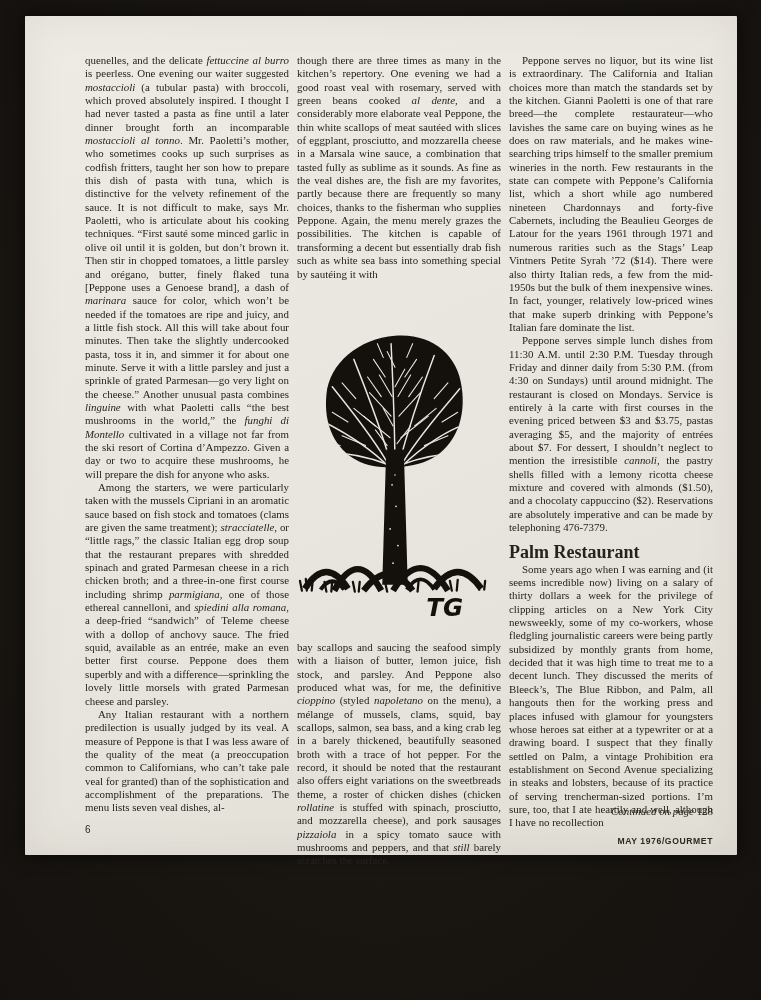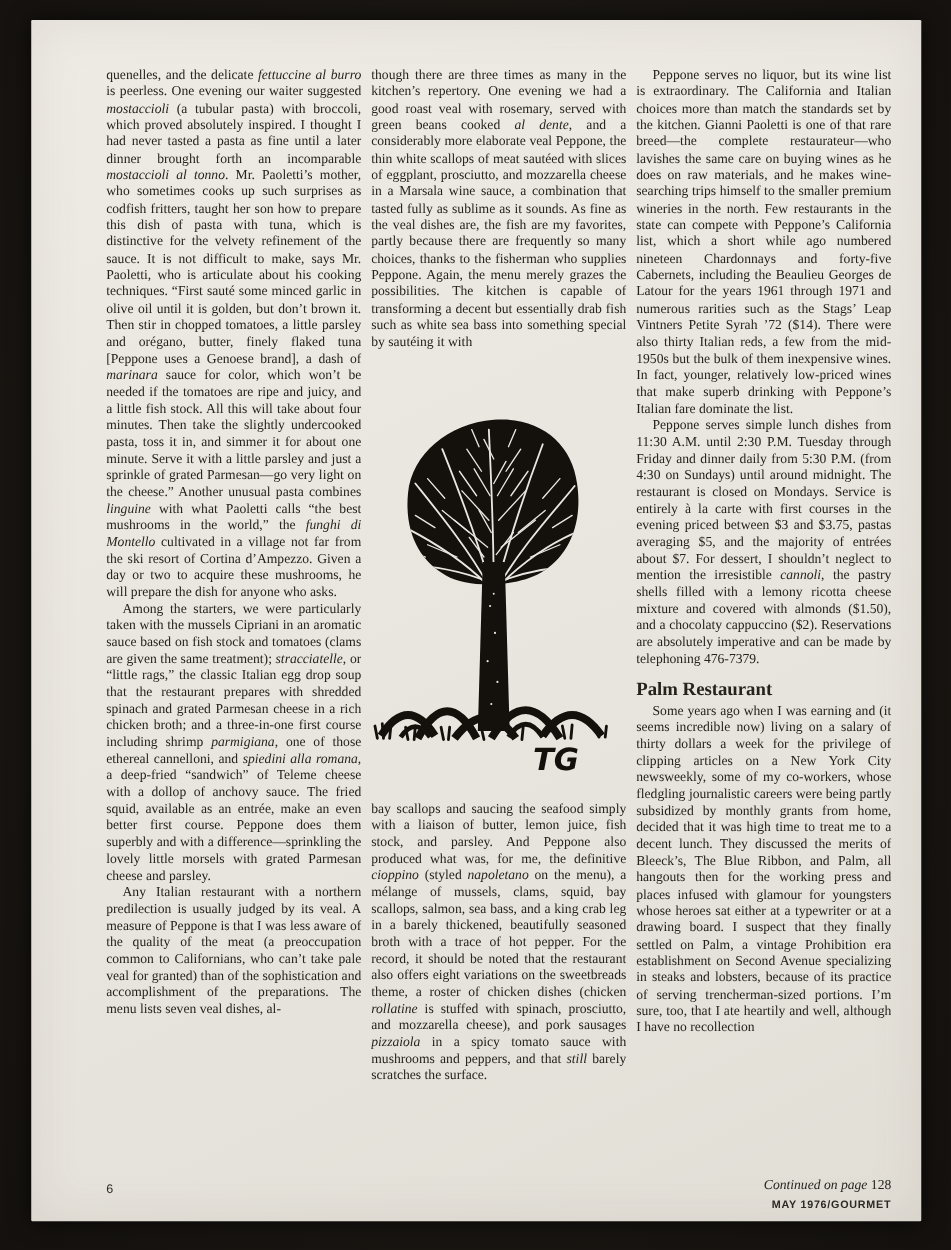--- a/index.html
+++ b/index.html
@@ -2,50 +2,50 @@
 <html lang="en"><head>
 <meta charset="utf-8">
 <style>
   html,body{margin:0;padding:0;}
   body{
     width:761px;height:1000px;position:relative;overflow:hidden;
     background:radial-gradient(ellipse at 50% 45%, #211d18 0%, #191612 60%, #14110e 100%);
     font-family:"Liberation Serif","DejaVu Serif",serif;
   }
   .paper{
-    position:absolute;left:25px;top:16px;width:712px;height:961px;
+    position:absolute;left:25px;top:16px;width:712px;height:839px;
     background:linear-gradient(155deg,#eeebe5 0%,#e9e6df 50%,#e2dfd7 100%);
     box-shadow:0 0 18px rgba(0,0,0,.65), inset 0 0 40px rgba(120,110,95,.12);
     border-radius:1px;
   }
   .content{
     position:absolute;left:60px;top:38px;display:flex;gap:8px;
   }
   .col{
     width:204px;height:892px;overflow:hidden;
     font-size:10.9px;line-height:13.35px;color:#26231e;
     text-align:justify;
   }
   .para{margin:0;padding:0;}
   .para.indent{text-indent:13px;}
   .para i{font-style:italic;}
   .section-heading{
-    font-weight:bold;font-size:15px;margin:12px 0 3px 0;text-align:left;
+    font-weight:bold;font-size:18px;margin:12px 0 3px 0;text-align:left;
   }
   .illustration{
     height:360px;box-sizing:border-box;padding-top:44px;
     display:flex;align-items:flex-start;
   }
   .footer-block{
     position:absolute;right:24px;bottom:9px;text-align:right;
   }
   .footer-block .para{text-align:right;}
   .magazine-footer{
     font-family:"Liberation Sans","DejaVu Sans",sans-serif;
-    font-size:8.6px;font-weight:bold;letter-spacing:.6px;color:#2c2924;margin-top:3px;
+    font-size:8.6px;font-weight:bold;letter-spacing:.6px;color:#2c2924;margin-top:18px;
   }
   .page-number{
     position:absolute;left:60px;bottom:20px;
     font-family:"Liberation Sans","DejaVu Sans",sans-serif;
     font-size:10px;color:#2c2924;
   }
 </style>
 </head>
 <body>
 

